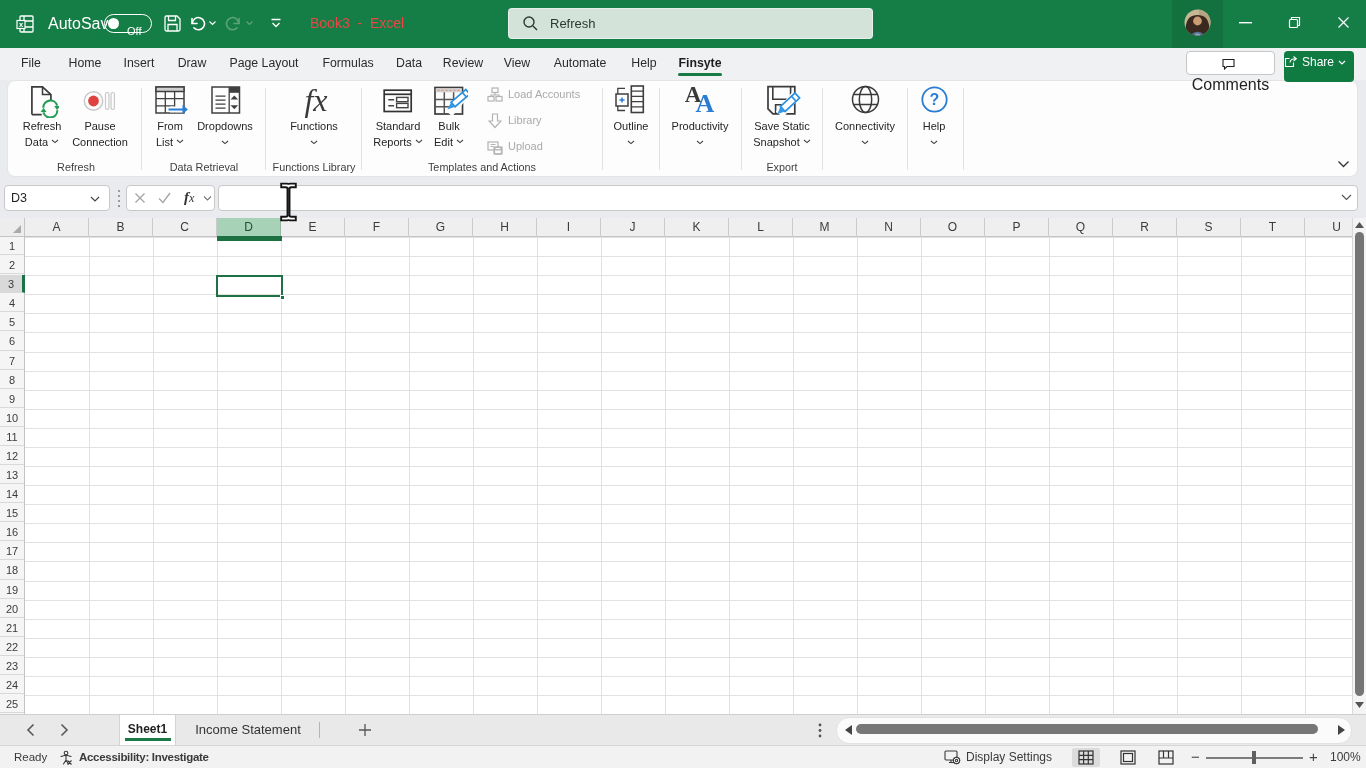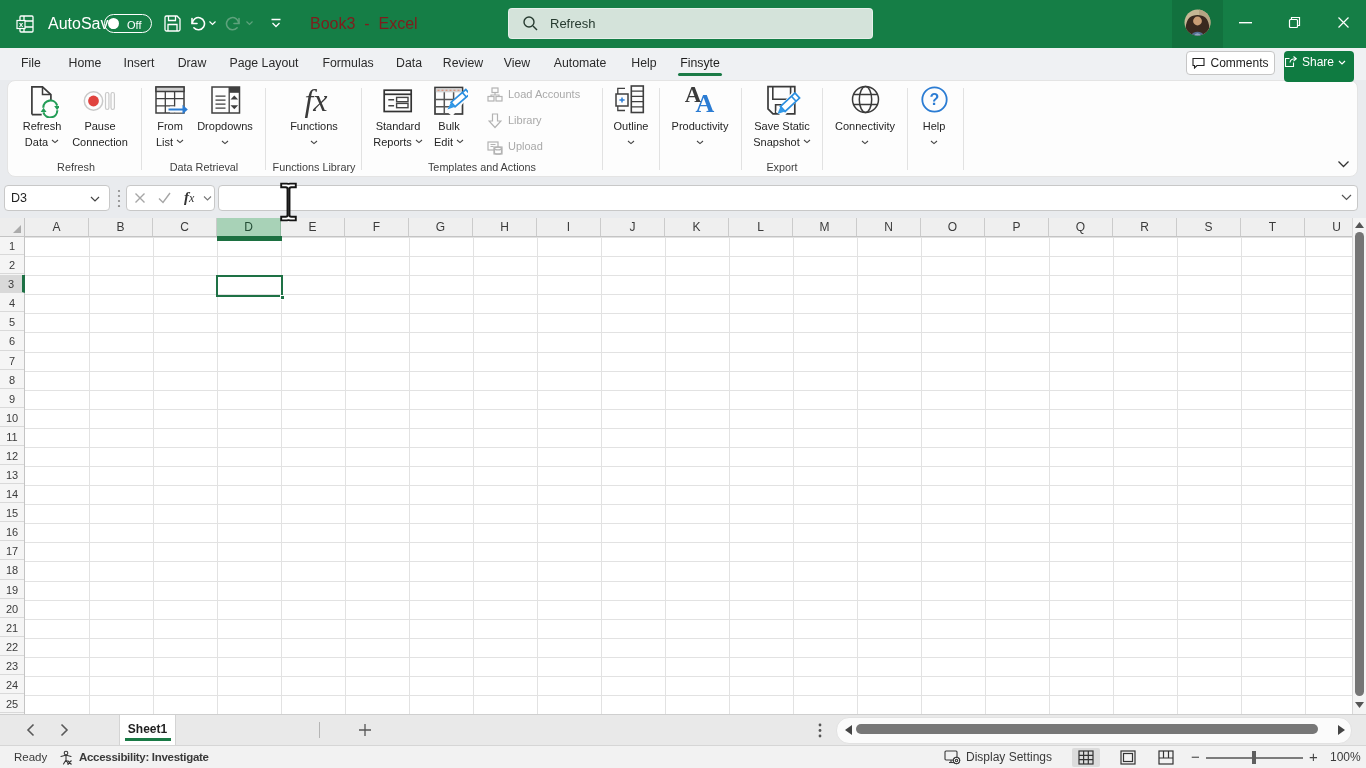--- a/index.html
+++ b/index.html
@@ -2,30 +2,30 @@
 <html><head><meta charset="utf-8"><style>
 *{margin:0;padding:0;box-sizing:border-box}
 html,body{width:1366px;height:768px;overflow:hidden}
 #app{position:absolute;left:0;top:0;width:1366px;height:768px;font-family:"Liberation Sans",sans-serif;background:#fff}
 .ab{position:absolute}
 
 #titlebar{left:0;top:0;width:1366px;height:48px;background:#157e46}
 #autosave{left:48px;top:0;height:48px;line-height:48px;font-size:16px;color:#fff}
 #aspill{left:104px;top:14px;width:48px;height:19px;border:1px solid #fff;border-radius:10px}
 #aspill .knob{position:absolute;left:3px;top:3px;width:11px;height:11px;border-radius:50%;background:#fff}
-#aspill .off{position:absolute;left:22px;top:4px;font-size:11px;color:#fff}
-#booktitle{left:310px;top:0;height:48px;line-height:47px;font-size:16px;color:#7f1d1d}
+#aspill .off{position:absolute;left:22px;top:10px;font-size:11px;color:#fff}
+#booktitle{left:310px;top:0;height:48px;line-height:47px;font-size:14px;color:#ef4444}
 #search{left:508px;top:8px;width:365px;height:31px;background:#d4e3da;border:1px solid rgba(255,255,255,.45);border-radius:4px}
 #avatarbg{left:1172px;top:0;width:51px;height:48px;background:rgba(0,0,0,.10)}
 
 #tabrow{left:0;top:48px;width:1366px;height:32px;background:#eff1f3}
 .rtab{position:absolute;top:48px;height:31px;line-height:31px;font-size:12.3px;color:#2b2b2b;transform:translateX(-50%);white-space:nowrap}
-#fins{font-weight:normal;color:#1e1e1e}
+#fins{font-weight:bold;color:#1e1e1e}
 #finsu{left:678px;top:73px;width:44px;height:3px;background:#1a7a46;border-radius:2px}
-#cmtbtn{left:1186px;top:51px;width:89px;height:24px;background:#fff;border:1px solid #c6c6c6;border-radius:4px;font-size:12px;color:#222;text-align:center;line-height:22px}
+#cmtbtn{left:1186px;top:51px;width:89px;height:24px;background:#fff;border:1px solid #c6c6c6;border-radius:4px;font-size:16px;color:#222;text-align:center;line-height:22px}
 #sharebtn{left:1284px;top:51px;width:70px;height:31px;background:#0f7b41;border-radius:4px;font-size:12px;color:#fff;text-align:left;line-height:23px}
 
 #ribboncanvas{left:0;top:80px;width:1366px;height:138px;background:#e9ebee}
 #ribboncard{left:7px;top:80px;width:1351px;height:97px;background:#fdfdfd;border:1px solid #e4e4e4;border-radius:8px}
 .rsep{position:absolute;top:88px;width:1px;height:82px;background:#e2e2e2}
 .rlabel{position:absolute;top:160px;height:14px;line-height:14px;font-size:10.8px;color:#3e3e3e;transform:translateX(-50%);white-space:nowrap}
 .rtext{position:absolute;width:120px;margin-left:-60px;text-align:center;font-size:11px;color:#252525;line-height:15.5px;white-space:nowrap}
 .rgray{color:#a9a9a9;font-size:11px;position:absolute;white-space:nowrap}
 .chv{display:inline-block;vertical-align:2px}
 
@@ -438,20 +438,21 @@
 
 <div class="ab" id="tabbar">
   <svg class="ab" style="left:25px;top:8px" width="11" height="14" viewBox="0 0 11 14" fill="none" stroke="#595959" stroke-width="1.6">
         <path d="M8.5 1.5L3 7l5.5 5.5"></path>
       </svg>
   <svg class="ab" style="left:59px;top:8px" width="11" height="14" viewBox="0 0 11 14" fill="none" stroke="#595959" stroke-width="1.6">
         <path d="M2.5 1.5L8 7l-5.5 5.5"></path>
       </svg>
   <div class="ab" id="sheet1tab">Sheet1</div>
   <div class="ab" id="sheet1u"></div>
+  <div class="ab" id="istab">Income Statement</div>
   <div class="ab" style="left:319px;top:7px;width:1px;height:16px;background:#b5b5b5"></div>
   <svg class="ab" style="left:358px;top:8px" width="14" height="14" viewBox="0 0 14 14" fill="none" stroke="#555" stroke-width="1.3">
         <path d="M7 1v12M1 7h12"></path>
       </svg>
   <svg class="ab" style="left:818px;top:8px" width="4" height="15" viewBox="0 0 4 15" fill="#555">
         <circle cx="2" cy="2" r="1.4"></circle>
         <circle cx="2" cy="7.5" r="1.4"></circle>
         <circle cx="2" cy="13" r="1.4"></circle>
       </svg>
   <div class="ab" id="hscroll"></div>

